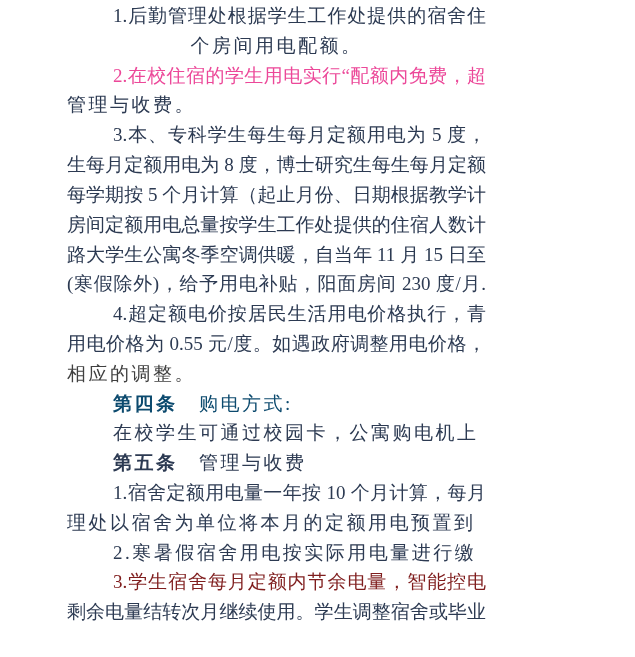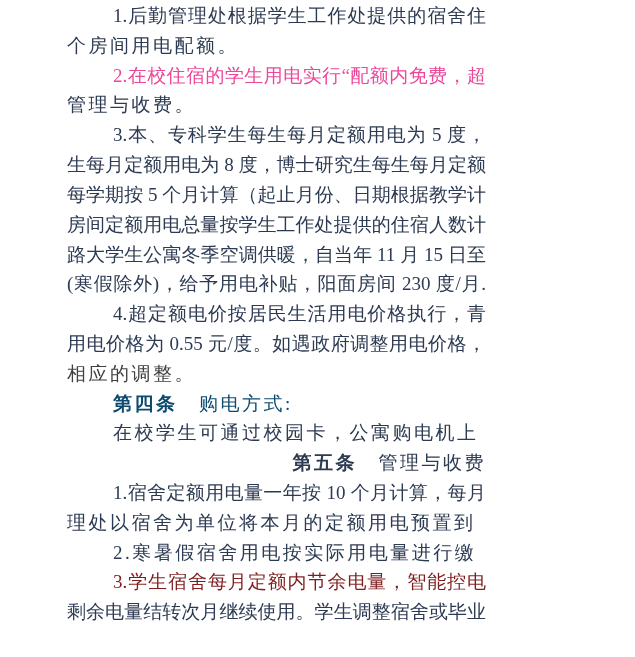--- a/index.html
+++ b/index.html
@@ -37,33 +37,33 @@
     }
     .bold {
       font-weight: bold;
     }
   </style>
 </head>
 <body>
 
 <div class="page" style="background: rgb(255, 255, 255);">
     <div class="line justify indent" style="color: rgb(44, 58, 82);">1.后勤管理处根据学生工作处提供的宿舍住宿人数核定每</div>
-    <div class="line" style="color: rgb(44, 58, 82);">个房间用电配额。</div>
+    <div class="line" style="color: rgb(44, 58, 82); text-align: center;">个房间用电配额。</div>
     <div class="line justify indent" style="color: #ec4899;">2.在校住宿的学生用电实行“配额内免费，超额付费”的</div>
     <div class="line" style="color: rgb(44, 58, 82);">管理与收费。</div>
     <div class="line justify indent" style="color: rgb(44, 58, 82);">3.本、专科学生每生每月定额用电为 5 度，硕士研究生每</div>
     <div class="line justify" style="color: rgb(44, 58, 82);">生每月定额用电为 8 度，博士研究生每生每月定额用电为 12 度。</div>
     <div class="line justify" style="color: rgb(44, 58, 82);">每学期按 5 个月计算（起止月份、日期根据教学计划确定）。各</div>
     <div class="line justify" style="color: rgb(44, 58, 82);">房间定额用电总量按学生工作处提供的住宿人数计算。考虑山东</div>
     <div class="line justify" style="color: rgb(44, 58, 82);">路大学生公寓冬季空调供暖，自当年 11 月 15 日至次年 4 月 5 日</div>
     <div class="line justify" style="color: rgb(44, 58, 82);">(寒假除外)，给予用电补贴，阳面房间 230 度/月.间，阴面房间</div>
     <div class="line justify indent" style="color: rgb(44, 58, 82);">4.超定额电价按居民生活用电价格执行，青岛市居民生活</div>
     <div class="line justify" style="color: rgb(44, 58, 82);">用电价格为 0.55 元/度。如遇政府调整用电价格，收费标准将作</div>
     <div class="line" style="color: #404040;">相应的调整。</div>
     <div class="line indent" style="color: #0c4a6e;"><span class="bold">第四条</span>　购电方式:</div>
     <div class="line indent" style="color: rgb(44, 58, 82);">在校学生可通过校园卡，公寓购电机上进行购电。</div>
-    <div class="line indent" style="color: rgb(44, 58, 82); text-align: right;"><span class="bold">第五条</span>　管理与收费</div>
+    <div class="line indent" style="color: rgb(44, 58, 82);"><span class="bold">第五条</span>　管理与收费</div>
     <div class="line justify indent" style="color: rgb(44, 58, 82);">1.宿舍定额用电量一年按 10 个月计算，每月 1 日，后勤管</div>
     <div class="line" style="color: rgb(44, 58, 82);">理处以宿舍为单位将本月的定额用电预置到每个宿舍。</div>
     <div class="line indent" style="color: rgb(44, 58, 82);">2.寒暑假宿舍用电按实际用电量进行缴费。</div>
     <div class="line justify indent" style="color: #7f1d1d;">3.学生宿舍每月定额内节余电量，智能控电系统将自动把</div>
     <div class="line justify" style="color: rgb(44, 58, 82);">剩余电量结转次月继续使用。学生调整宿舍或毕业离校时，超定</div>
   </div>
 
 </body></html>

